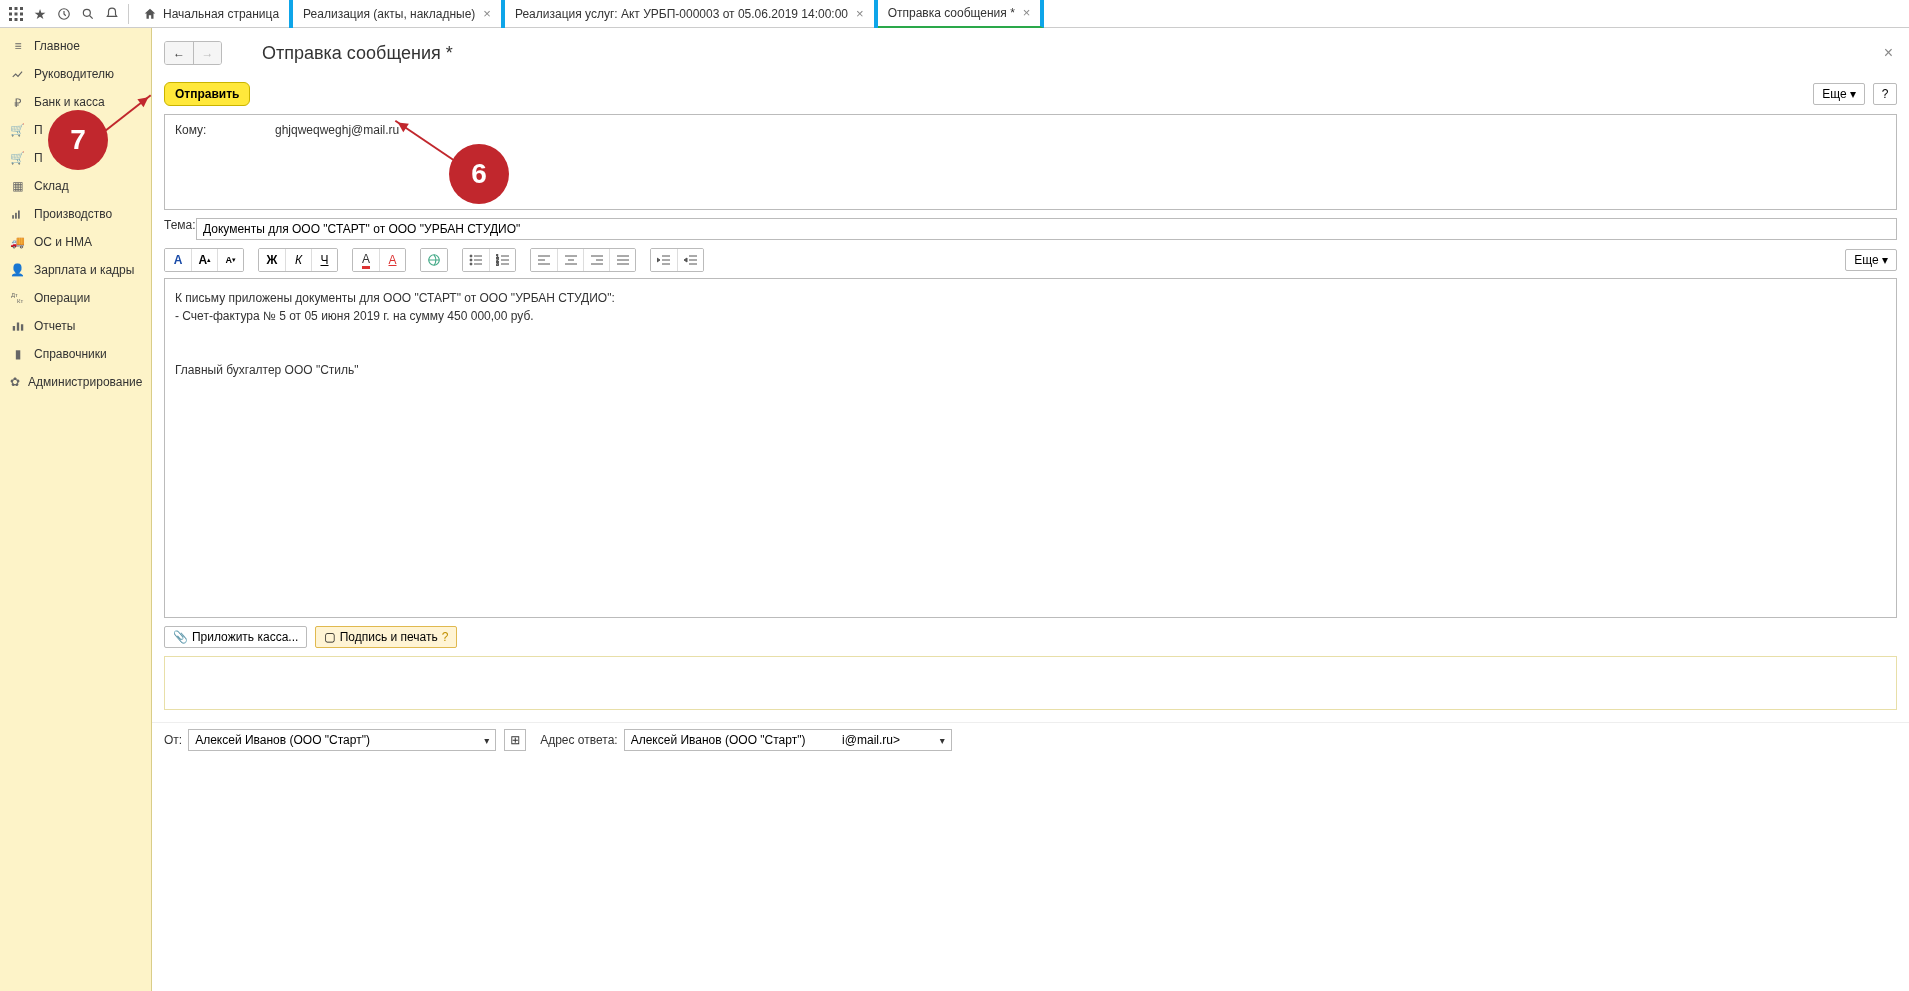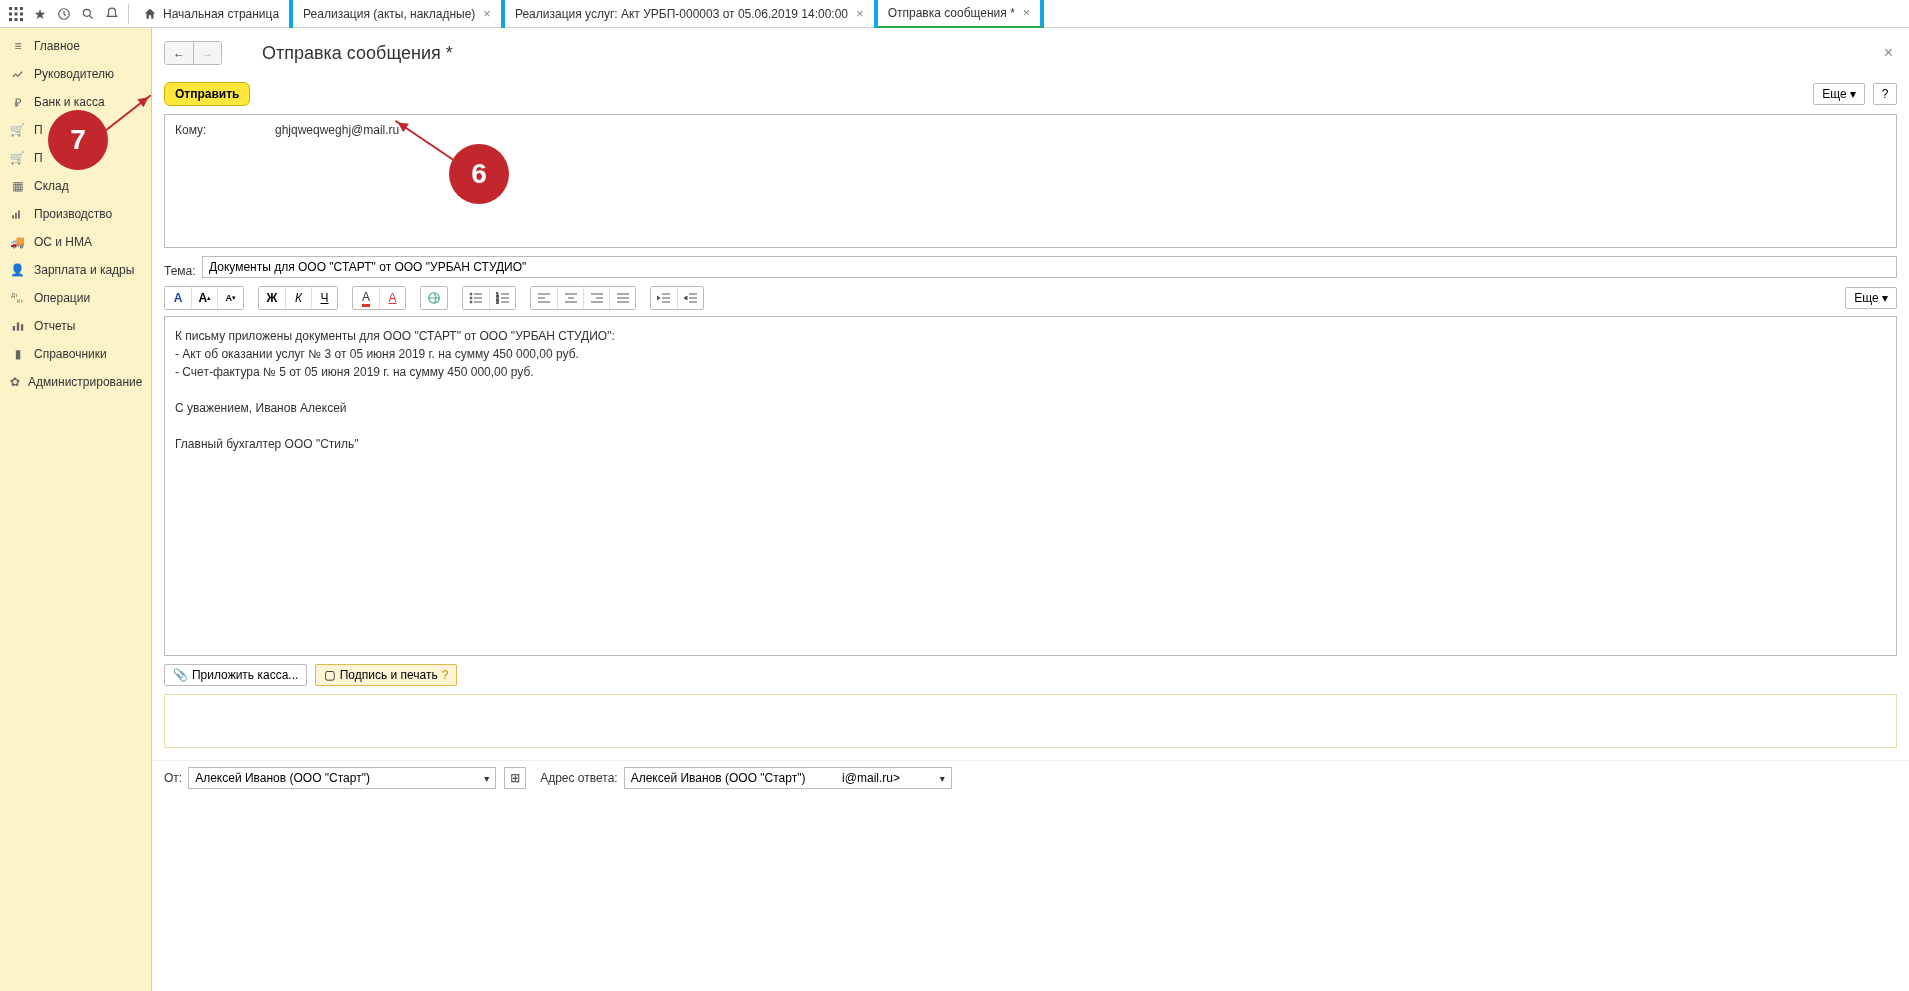--- a/index.html
+++ b/index.html
@@ -31,26 +31,26 @@
 .close-main { margin-left: auto; font-size: 16px; color: #888; cursor: pointer; padding: 4px; }
 
 
 .action-bar { display: flex; align-items: center; padding: 8px 12px; gap: 8px; }
 .send-btn { background: #ffe83b; border: 1px solid #c9b300; padding: 4px 10px; font-weight: bold; font-size: 12px; cursor: pointer; border-radius: 6px; }
 .spacer { flex: 1; }
 .more-btn { border: 1px solid #bbb; background: #fff; padding: 3px 8px; font-size: 12px; cursor: pointer; border-radius: 2px; }
 .help-btn { border: 1px solid #bbb; background: #fff; width: 24px; height: 22px; display: flex; align-items: center; justify-content: center; font-size: 12px; cursor: pointer; border-radius: 2px; }
 
 
-.recip-box { margin: 0 12px; border: 1px solid #bbb; background: #fff; height: 134px; display: flex; }
+.recip-box { margin: 0 12px; border: 1px solid #bbb; background: #fff; height: 96px; display: flex; }
 .recip-label { width: 104px; padding: 8px 10px; font-size: 12px; }
 .recip-value { padding: 8px 6px; font-size: 12px; flex: 1; }
 
 
-.subject-row { display: flex; align-items: flex-end; padding: 8px 12px; gap: 6px; }
+.subject-row { display: flex; align-items: flex-start; padding: 8px 12px; }
 .subject-row label { font-size: 12px; width: 32px; }
 .subject-input { flex: 1; border: 1px solid #bbb; padding: 3px 6px; font-size: 12px; height: 22px; }
 
 
 .fmt-bar { display: flex; align-items: center; padding: 0 12px 6px 12px; gap: 2px; }
 .fmt-group { display: flex; border: 1px solid #bbb; border-radius: 2px; overflow: hidden; }
 .fmt-btn { width: 26px; height: 22px; display: flex; align-items: center; justify-content: center; background: #fff; border: none; cursor: pointer; font-size: 12px; }
 .fmt-btn + .fmt-btn { border-left: 1px solid #ddd; }
 .fmt-gap { width: 10px; }
 
@@ -360,24 +360,22 @@
               <polygon points="0,6 3,4 3,8"></polygon>
             </svg>
           </button>
       </div>
       <div class="spacer"></div>
       <button class="more-btn"><span>Еще</span> <span>▾</span></button>
     </div>
 
     <div class="editor">
       <div>К письму приложены документы для ООО "СТАРТ" от ООО "УРБАН СТУДИО":</div>
-      <div>- Акт об оказании услуг № 3 от 05 июня 2019 г. на сумму 450 000,00 руб.</div>
       <div>- Счет-фактура № 5 от 05 июня 2019 г. на сумму 450 000,00 руб.</div>
       <br>
-      <div>С уважением, Иванов Алексей</div>
       <br>
       <div>Главный бухгалтер ООО "Стиль"</div>
     </div>
 
     <div class="attach-bar">
       <button class="attach-btn">
         <span>📎</span>
         <span>Приложить касса...</span>
       </button>
       <button class="sign-btn">

